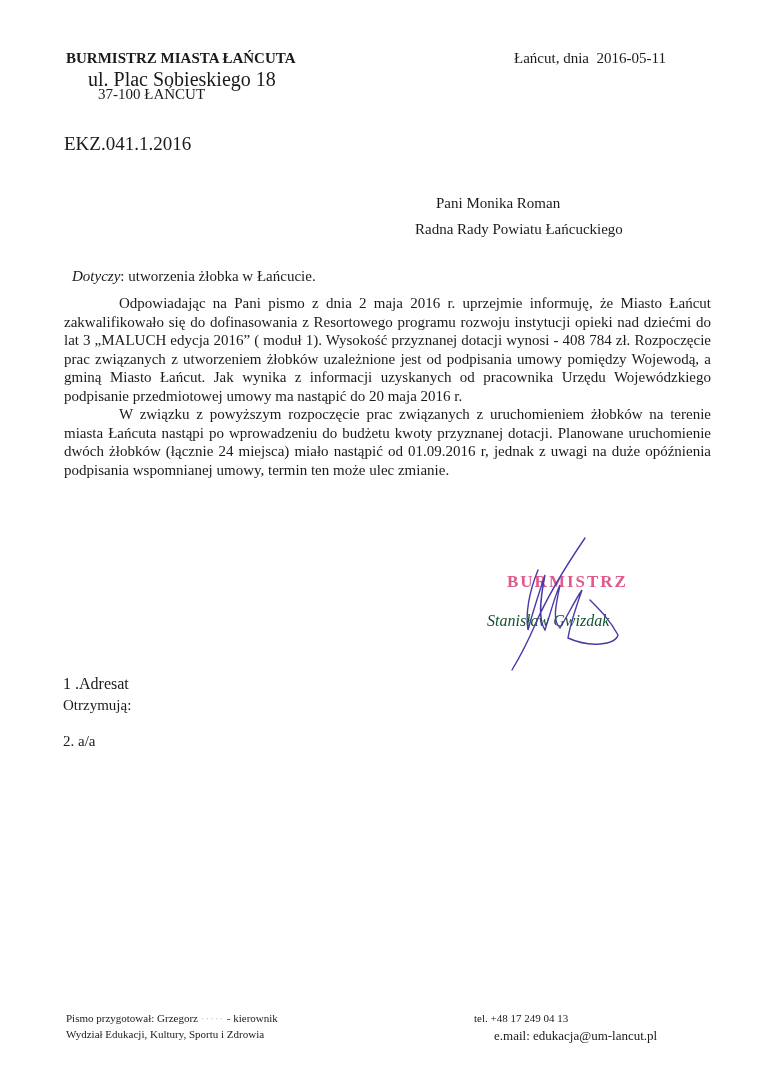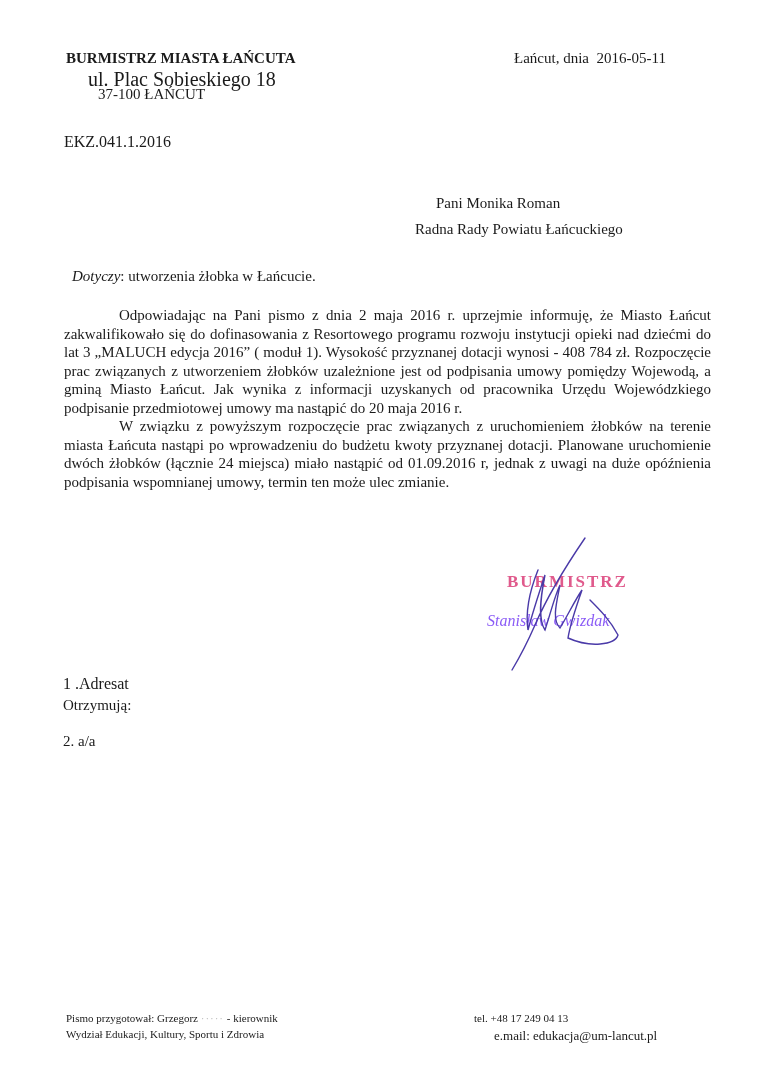--- a/index.html
+++ b/index.html
@@ -4,37 +4,37 @@
   <style>
     html, body { margin: 0; padding: 0; background: #ffffff; }
     body {
       width: 768px; height: 1086px; position: relative; overflow: hidden;
       font-family: "Liberation Serif", serif; color: #1a1a1a;
     }
     .abs { position: absolute; }
     .hdr-title { left: 66px; top: 50px; font-weight: bold; font-size: 15px; }
     .hdr-street { left: 88px; top: 68px; font-size: 20px; }
     .hdr-city { left: 98px; top: 86px; font-size: 15px; text-align: right; }
-    .ref { left: 64px; top: 133px; font-size: 16px; }
+    .ref { left: 64px; top: 133px; font-size: 19px; }
     .date { left: 514px; top: 50px; font-size: 15px; }
     .addr1 { left: 436px; top: 195px; font-size: 15px; }
     .addr2 { left: 415px; top: 221px; font-size: 15px; }
     .subject { left: 64px; top: 268px; font-size: 15px; margin-left: 8px; }
     .subject i { font-style: italic; }
     .body-text {
-      left: 64px; top: 306px; width: 647px;
+      left: 64px; top: 294px; width: 647px;
       font-size: 15px; line-height: 18.5px; text-align: justify;
     }
     .body-text p { margin: 0; text-indent: 55px; }
     .stamp-title {
       left: 507px; top: 572px; font-size: 17px; color: #e05a8c;
       letter-spacing: 2px; font-weight: bold;
     }
     .stamp-name {
-      left: 487px; top: 612px; font-size: 16px; color: #8b5cf6; font-style: italic;
+      left: 487px; top: 612px; font-size: 16px; color: #14532d; font-style: italic;
     }
     .signature { left: 490px; top: 530px; width: 150px; height: 150px; }
     .cc-title { left: 63px; top: 697px; font-size: 15px; }
     .cc-1 { left: 63px; top: 675px; font-size: 16px; }
     .cc-2 { left: 63px; top: 733px; font-size: 15px; }
     .foot-l1 { left: 66px; top: 1012px; font-size: 11px; }
     .foot-l2 { left: 66px; top: 1028px; font-size: 11px; }
     .foot-r1 { left: 474px; top: 1012px; font-size: 11px; }
     .foot-r2 { left: 494px; top: 1028px; font-size: 13px; }
     .redact { color: #bbbbbb; letter-spacing: 1px; }

